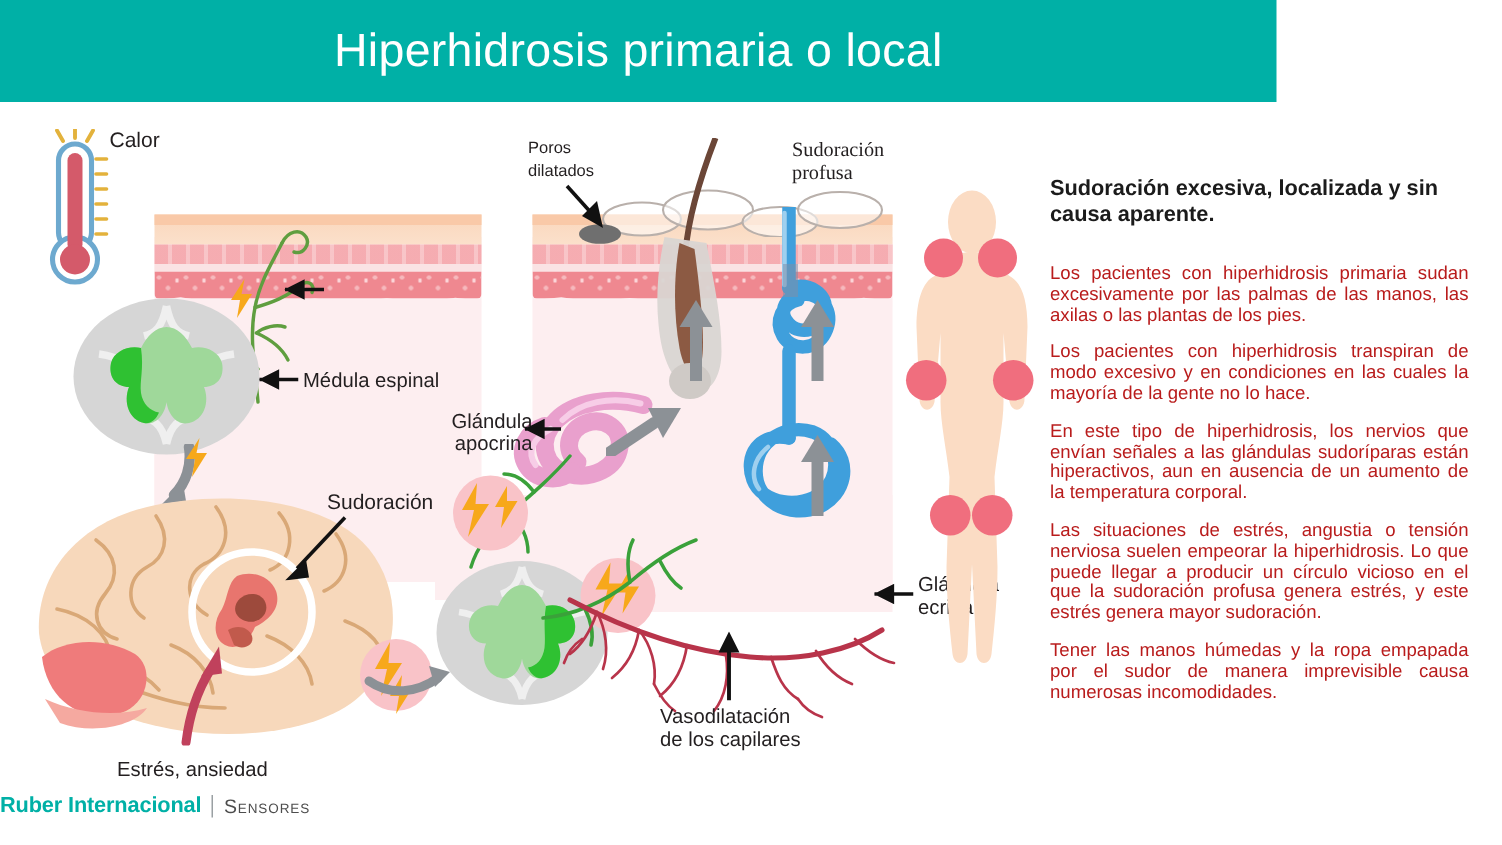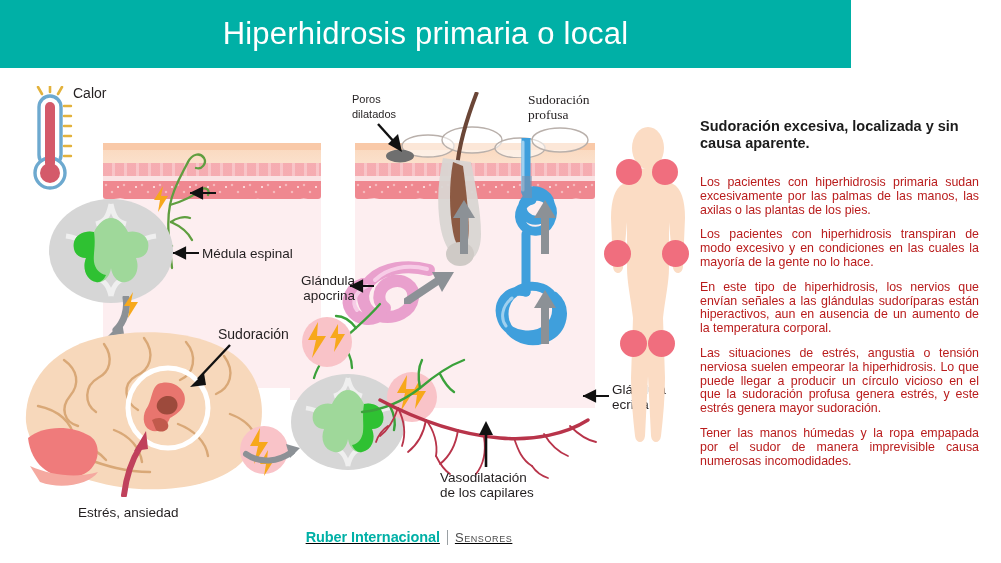--- a/index.html
+++ b/index.html
@@ -102,21 +102,21 @@
   .para {
     font-size: 12.4px; line-height: 13.8px; color: #b91c1c;
     text-align: justify; margin-bottom: 11px;
     font-family: "Liberation Sans", sans-serif;
   }
   .para:last-child { margin-bottom: 16px; }
 
   
   #footer {
     position: absolute; left: 0; top: 522px; width: 818px; height: 30px;
-    display: flex; align-items: center; justify-content: center; text-decoration: underline;
+    display: flex; align-items: center; 
   }
   #logo-wrap { display: flex; align-items: center; gap: 7px; }
   #logo-ruber {
     color: #00b0a6; font-weight: bold; font-size: 14.5px;
     font-family: "Liberation Sans", sans-serif; letter-spacing: -0.1px;
   }
   #logo-divider { width: 1px; height: 15px; background: #9aa0a3; }
   #logo-hospital {
     color: #4d4d4d; font-size: 13px; letter-spacing: 0.6px;
     font-variant: small-caps; font-family: "Liberation Sans", sans-serif;

